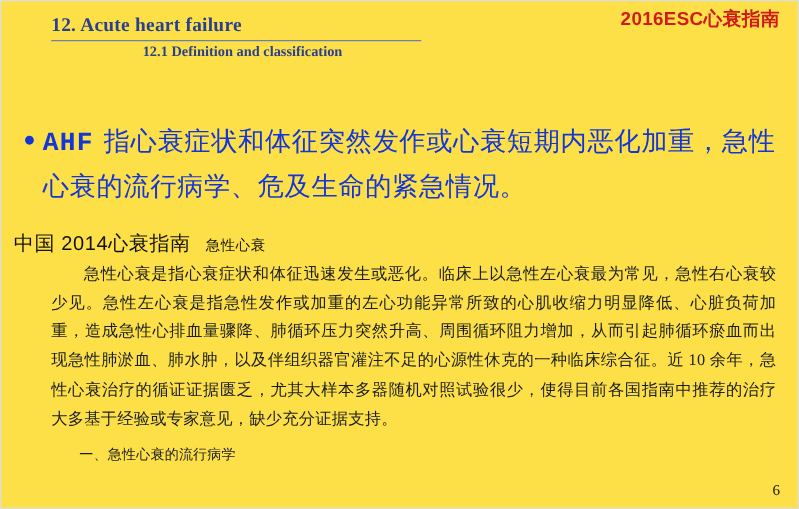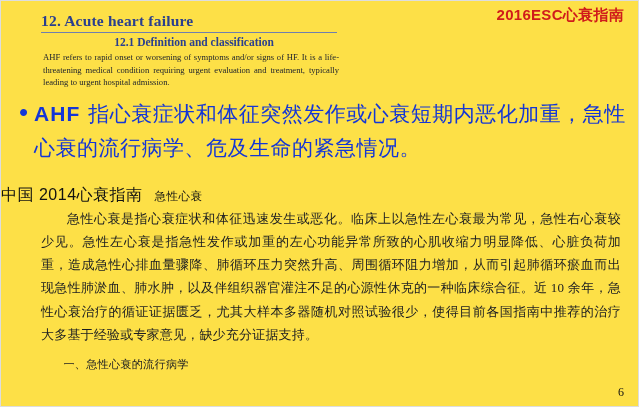--- a/index.html
+++ b/index.html
@@ -91,30 +91,30 @@
     flex: 0 0 auto;
   }
   .main-bullet-text {
     color: #1436d6;
     font-size: 21px;
     line-height: 34px;
     font-weight: normal;
     letter-spacing: 0.5px;
   }
   .main-bullet-text .en {
-    font-family: Liberation Sans, sans-serif;
+    font-family: Liberation Mono, monospace;
     font-weight: bold;
     letter-spacing: 1px;
     padding-right: 8px;
   }
 
   
   .cn-heading {
     position: absolute;
-    left: 0;
+    left: 10px;
     top: 184px;
     display: flex;
     align-items: baseline;
   }
   .cn-heading .big {
     font-size: 16px;
     color: #111111;
     letter-spacing: 0.5px;
   }
   .cn-heading .small {
@@ -162,21 +162,20 @@
 <body>
 
 <div class="slide">
 
   <div class="top-right-title">2016ESC心衰指南</div>
 
   <div class="excerpt">
     <div class="sec-title">12.  Acute heart failure</div>
     <div class="rule"></div>
     <div class="sub-title">12.1 Definition and classification</div>
-    <div class="body-text">AHF refers to rapid onset or worsening of symptoms and/or signs of HF. It is a life-threatening medical condition requiring urgent evaluation and treatment, typically leading to urgent hospital admission.</div>
   </div>
 
   <div class="main-bullet">
     <span class="bullet-dot">•</span>
     <span class="main-bullet-text">
       <span class="en">AHF</span><span>指心衰症状和体征突然发作或心衰短期内恶化加重，急性心衰的流行病学、危及生命的紧急情况。</span>
     </span>
   </div>
 
   <div class="cn-heading">

